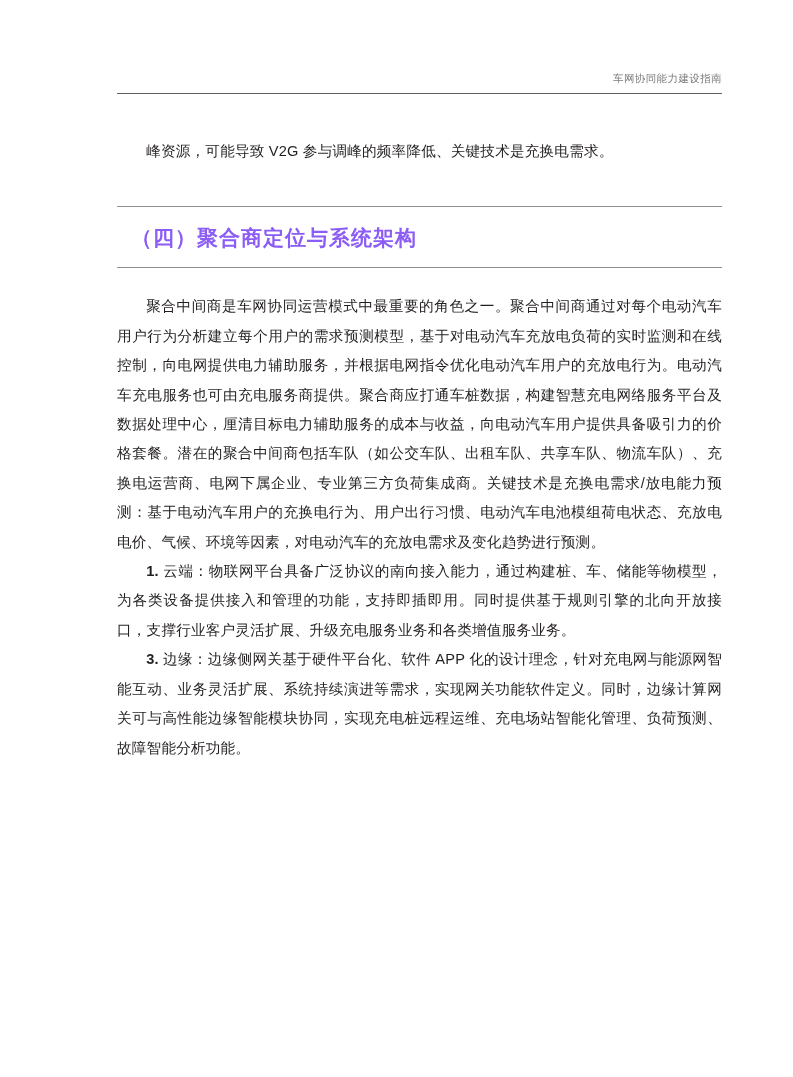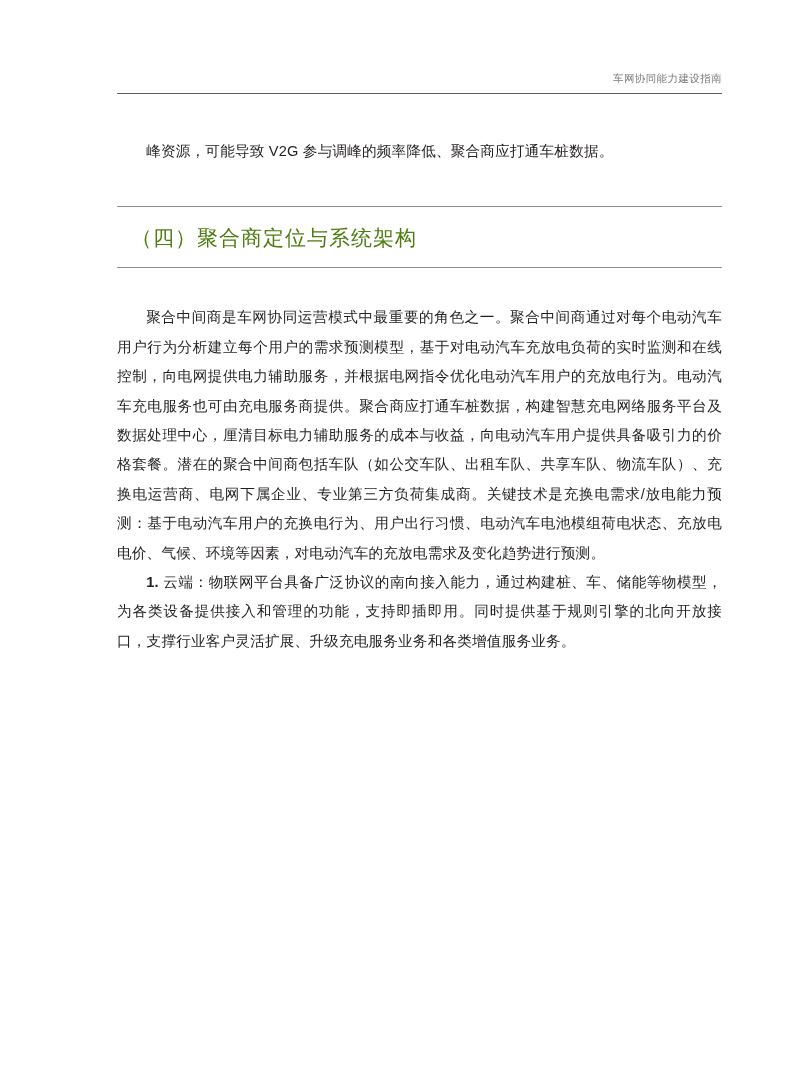--- a/index.html
+++ b/index.html
@@ -74,28 +74,28 @@
   .section-rule-top,
   .section-rule-bottom {
     height: 1px;
     background: #8f8f8f;
     width: 605px;
   }
   .section-title {
     margin: 0;
     padding: 16px 0 14px 14px;
     font-size: 21px;
-    font-weight: normal;
-    color: #4d7c0f;
+    font-weight: bold;
+    color: #8b5cf6;
     letter-spacing: 1px;
     line-height: 30px;
   }
 
   .body-block {
-    margin-top: 35px;
+    margin-top: 24px;
   }
   .body-block p.para + p.para {
     margin-top: 0px;
   }
   p.spaced {
     margin-top: 9px;
   }
 
   sup.ref {
     font-size: 9.5px;
@@ -139,36 +139,37 @@
 
 <div class="page">
 
   <div class="header">
     <span class="header-title">车网协同能力建设指南</span>
   </div>
   <div class="header-rule"></div>
 
   <div class="content">
 
-    <p class="para lead-para">峰资源，可能导致 V2G 参与调峰的频率降低、聚合商应打通车桩数据。</p>
+    <p class="para lead-para">峰资源，可能导致 V2G 参与调峰的频率降低、关键技术是充换电需求。</p>
 
     <div class="section">
       <div class="section-rule-top"></div>
       <h2 class="section-title">（四）聚合商定位与系统架构</h2>
       <div class="section-rule-bottom"></div>
     </div>
 
     <div class="body-block">
 
       <p class="para">聚合中间商是车网协同运营模式中最重要的角色之一。聚合中间商通过对每个电动汽车用户行为分析建立每个用户的需求预测模型，基于对电动汽车充放电负荷的实时监测和在线控制，向电网提供电力辅助服务，并根据电网指令优化电动汽车用户的充放电行为。电动汽车充电服务也可由充电服务商提供。聚合商应打通车桩数据，构建智慧充电网络服务平台及数据处理中心，厘清目标电力辅助服务的成本与收益，向电动汽车用户提供具备吸引力的价格套餐。潜在的聚合中间商包括车队（如公交车队、出租车队、共享车队、物流车队）、充换电运营商、电网下属企业、专业第三方负荷集成商。关键技术是充换电需求/放电能力预测：基于电动汽车用户的充换电行为、用户出行习惯、电动汽车电池模组荷电状态、充放电电价、气候、环境等因素，对电动汽车的充放电需求及变化趋势进行预测。</p>
 
 
       <p class="para item spaced"><span class="item-no">1.</span>&nbsp;<span class="item-term">云端：</span><span>物联网平台具备广泛协议的南向接入能力，通过构建桩、车、储能等物模型，为各类设备提供接入和管理的功能，支持即插即用。同时提供基于规则引擎的北向开放接口，支撑行业客户灵活扩展、升级充电服务业务和各类增值服务业务。</span></p>
 
 
+      <p class="para item spaced"><span class="item-no">3.</span>&nbsp;<span class="item-term">边缘：</span><span>边缘侧网关基于硬件平台化、软件 APP 化的设计理念，针对充电网与能源网智能互动、业务灵活扩展、系统持续演进等需求，实现网关功能软件定义。同时，边缘计算网关可与高性能边缘智能模块协同，实现充电桩远程运维、充电场站智能化管理、负荷预测、故障智能分析功能。</span></p>
 
     </div>
   </div>
 
   <div class="footer-rule"></div>
   <div class="footer">
     <span>EV100PLUS</span><span class="sep">·</span><span class="pageno">33</span>
   </div>
 
 </div>

